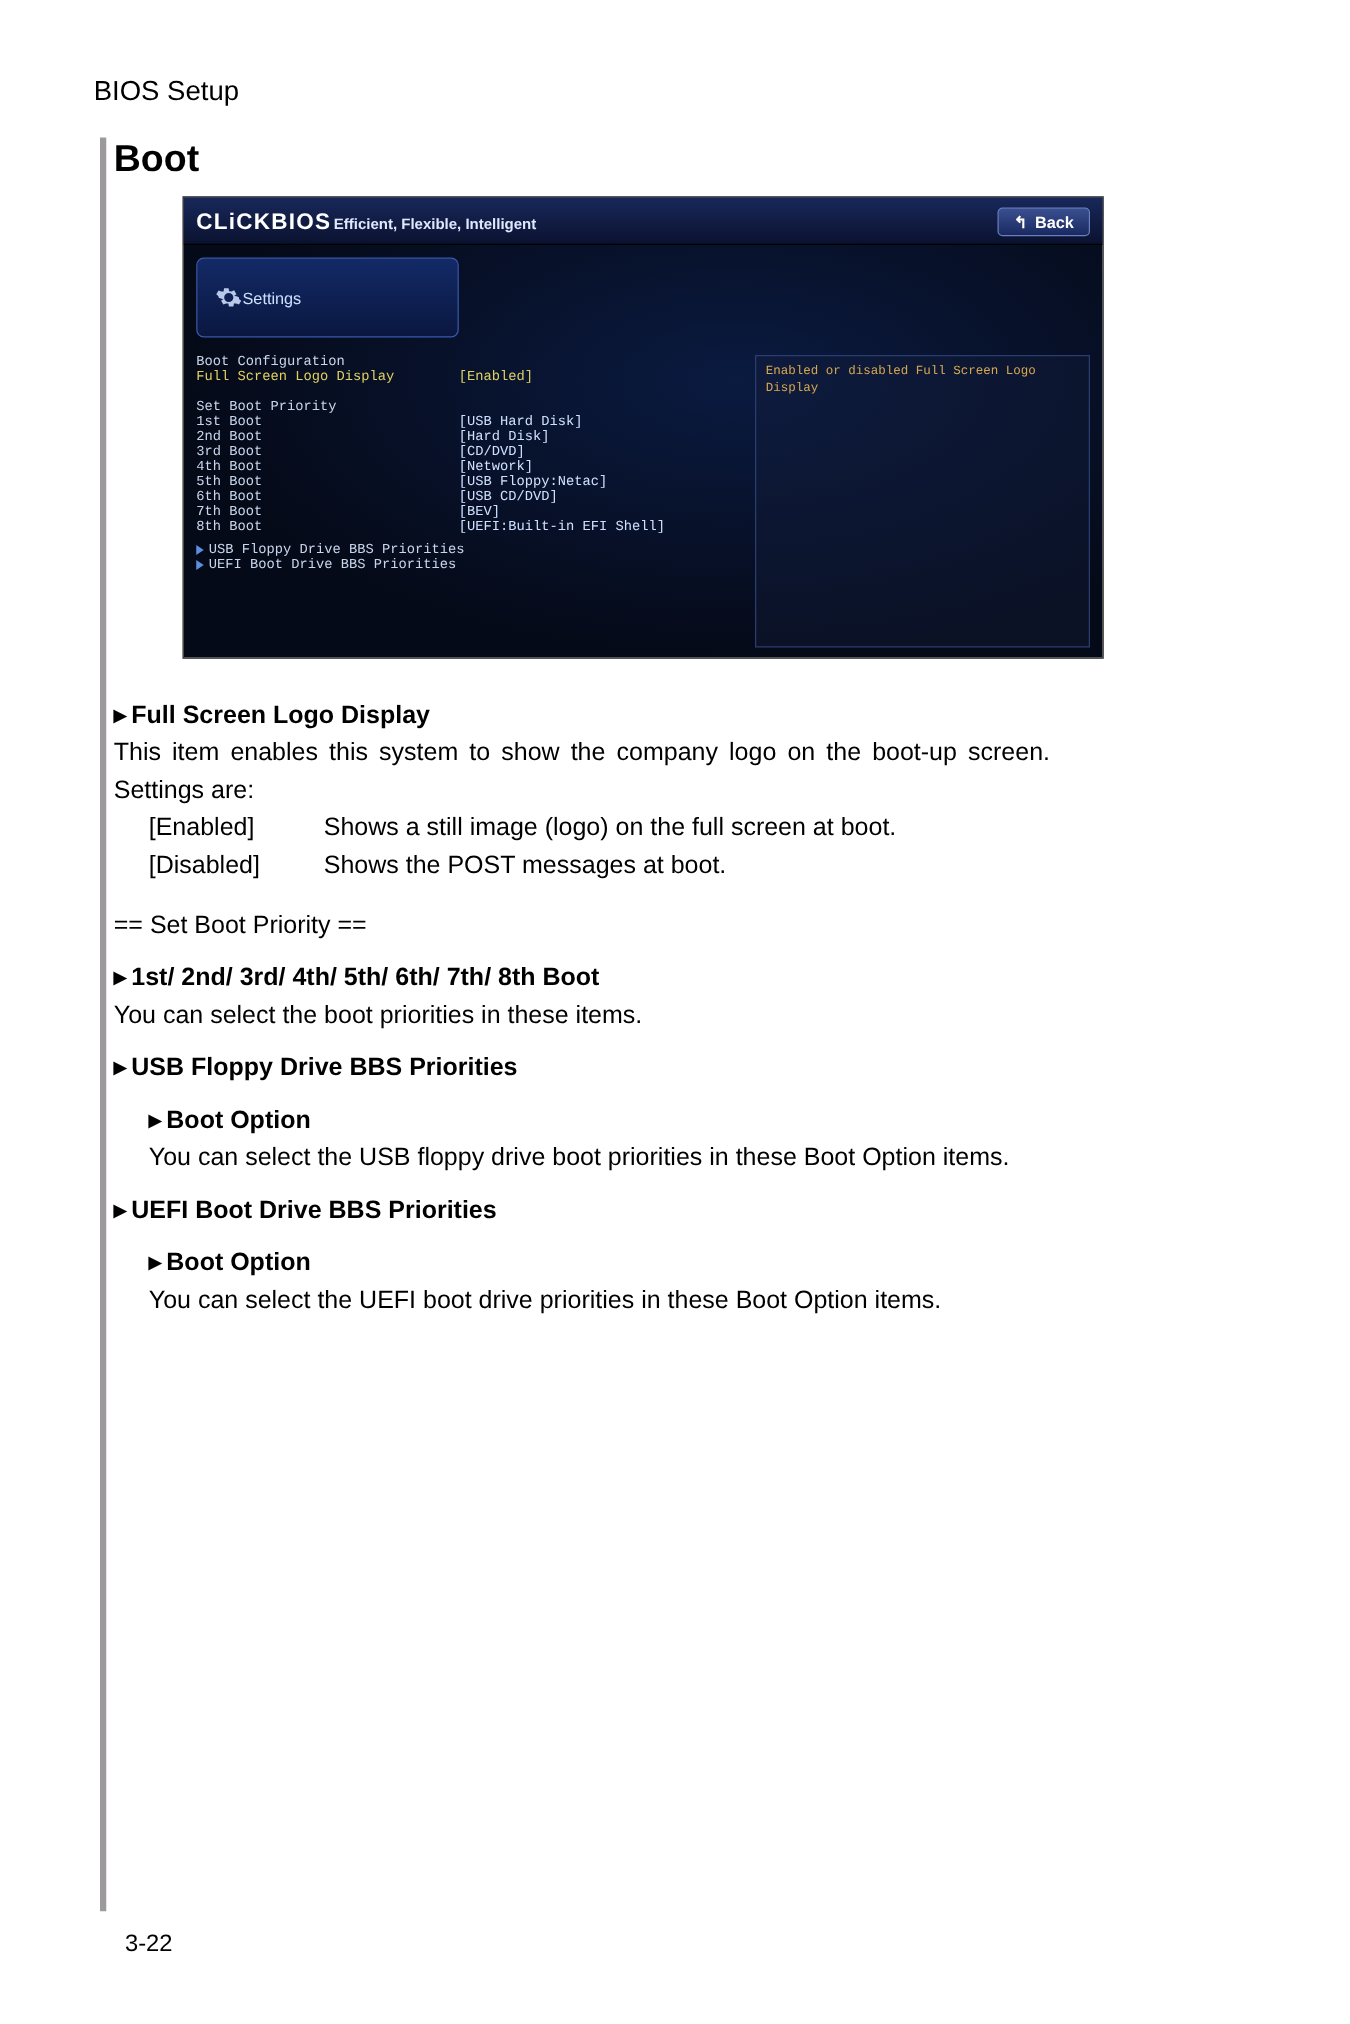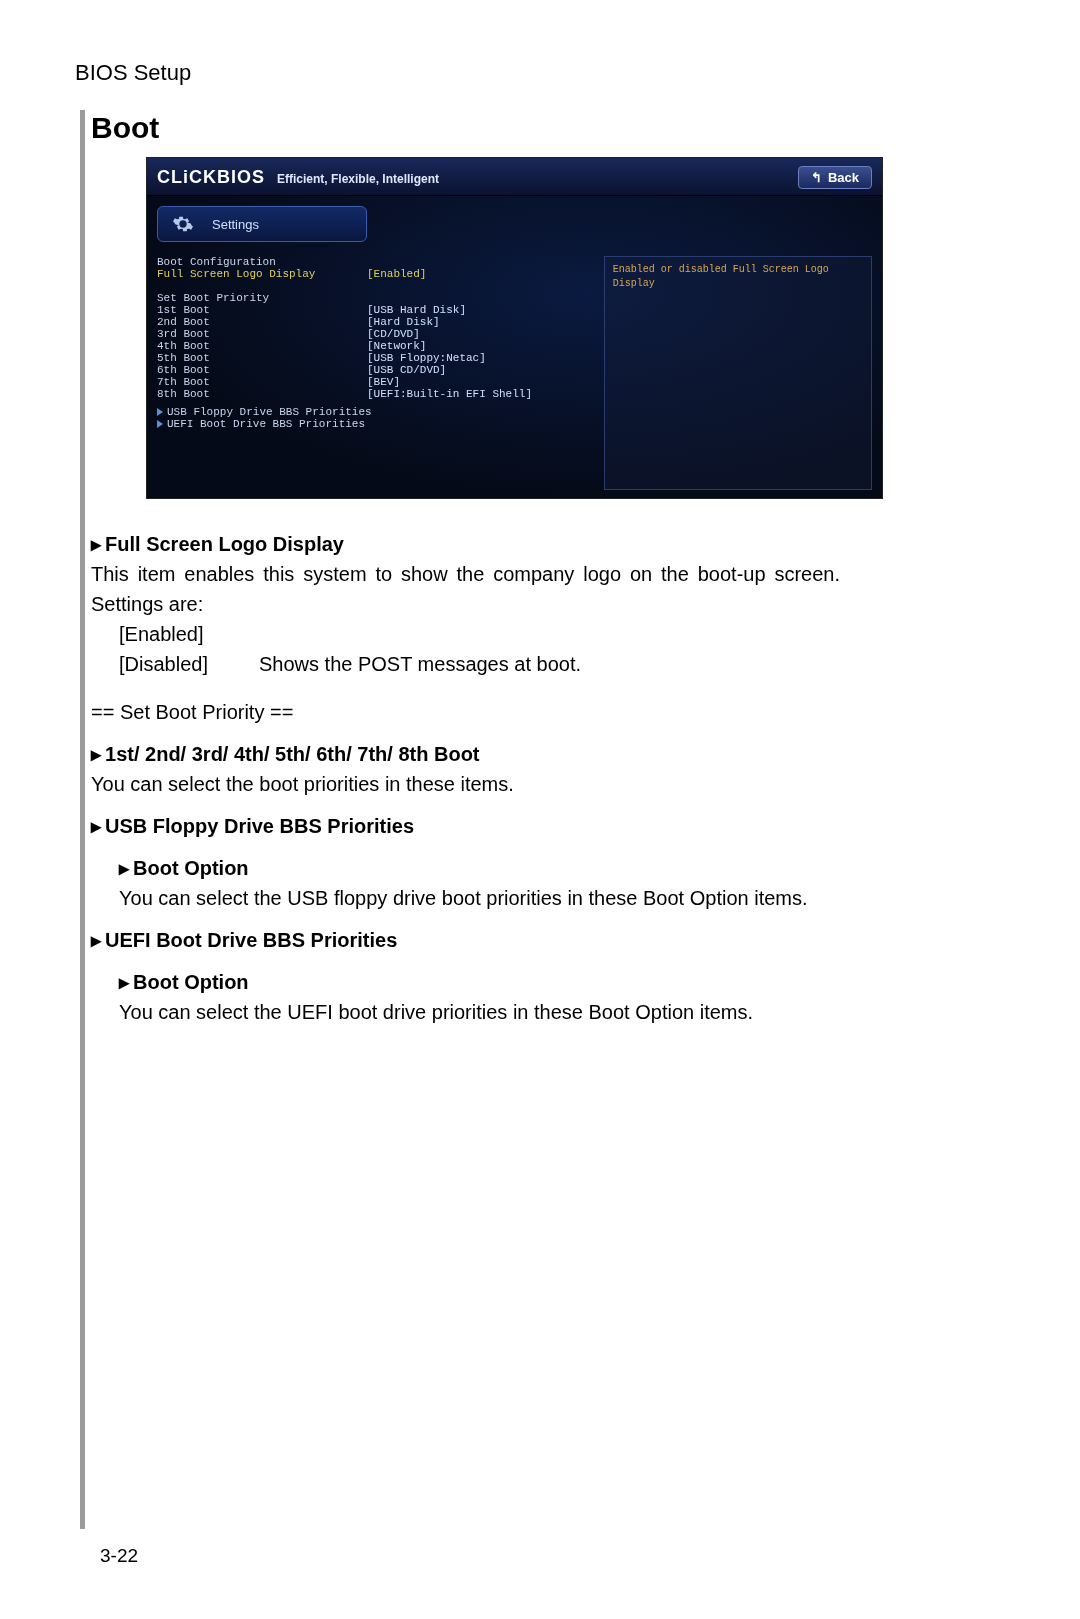--- a/index.html
+++ b/index.html
@@ -5,25 +5,25 @@
   html,body{margin:0;padding:0;background:#fff;font-family:Arial,Helvetica,sans-serif;color:#000}
   .page{width:940px;height:1619px;box-sizing:border-box;padding:60px 100px 40px 75px;position:relative}
   .header-title{font-size:22px;margin-bottom:10px}
   .vline{position:absolute;left:80px;top:110px;bottom:90px;width:5px;background:#9c9a9a}
   .content{margin-left:16px}
   .section-title{font-size:30px;font-weight:bold;margin:25px 0 12px 0}
 
   
   .bios{width:735px;margin-left:55px;background:radial-gradient(ellipse at 60% 40%,#0a1a40 0%,#050a18 70%);border:1px solid #222;font-family:'Courier New',monospace;font-size:11px;color:#c8d6ec}
   .bios-top{display:flex;align-items:center;justify-content:space-between;background:linear-gradient(#18285a,#0b1230);padding:8px 10px 6px 10px;border-bottom:1px solid #000}
-  .bios-brand{display:flex;align-items:baseline;gap:12px}
+  .bios-brand{display:flex;align-items:baseline;gap:2px}
   .bios-logo{font-family:Arial,sans-serif;font-weight:900;font-size:18px;letter-spacing:1px;color:#fff}
   .bios-tag{font-family:Arial,sans-serif;font-size:12px;color:#dfe8ff;font-weight:bold}
   .back-btn{display:flex;align-items:center;gap:6px;background:linear-gradient(#3a4f90,#1a2a60);border:1px solid #6a7fc0;border-radius:4px;padding:3px 12px;color:#fff;font-family:Arial,sans-serif;font-weight:bold;font-size:13px}
-  .settings-row{display:flex;align-items:center;gap:18px;background:linear-gradient(#132a66,#0a1740);border:1px solid #3a5ab0;border-radius:6px;margin:10px;padding:6px 14px;width:180px}
+  .settings-row{display:flex;align-items:center;gap:0;background:linear-gradient(#132a66,#0a1740);border:1px solid #3a5ab0;border-radius:6px;margin:10px;padding:20px 14px;width:180px}
   .gear{display:inline-block;width:22px;height:22px}
   .gear svg{width:100%;height:100%}
   .settings-label{color:#cfe0ff;font-family:Arial,sans-serif;font-size:13px}
   .bios-body{display:flex;padding:4px 10px 8px 10px;gap:21px}
   .left-pane{flex:1.7}
   .right-pane{flex:1;border:1px solid #2a3c70;background:rgba(20,30,60,.4);padding:6px 8px;font-size:10px;line-height:1.35;min-height:220px;display:flex;flex-direction:row;justify-content:space-between}
   .bios-row{display:flex}
   .bios-row .k{width:210px}
   .bios-row .v{color:#cfe0ff}
   .yellow{color:#e0d060}
@@ -133,20 +133,21 @@
           <div class="help-top">Enabled or disabled Full Screen Logo Display</div>
         </div>
       </div>
     </div>
 
     <div class="doc">
       <div class="item-head"><span class="caret">▸</span><span>Full Screen Logo Display</span></div>
       <div style="text-align:justify">This item enables this system to show the company logo on the boot-up screen. Settings are:</div>
       <div class="opt-row">
           <span class="ok">[Enabled]</span>
+          <span>Shows a still image (logo) on the full screen at boot.</span>
         </div>
       <div class="opt-row">
           <span class="ok">[Disabled]</span>
           <span>Shows the POST messages at boot.</span>
         </div>
 
       <div style="margin-top:18px">== Set Boot Priority ==</div>
 
       <div class="item-head"><span class="caret">▸</span><span>1st/ 2nd/ 3rd/ 4th/ 5th/ 6th/ 7th/ 8th Boot</span></div>
       <div>You can select the boot priorities in these items.</div>

